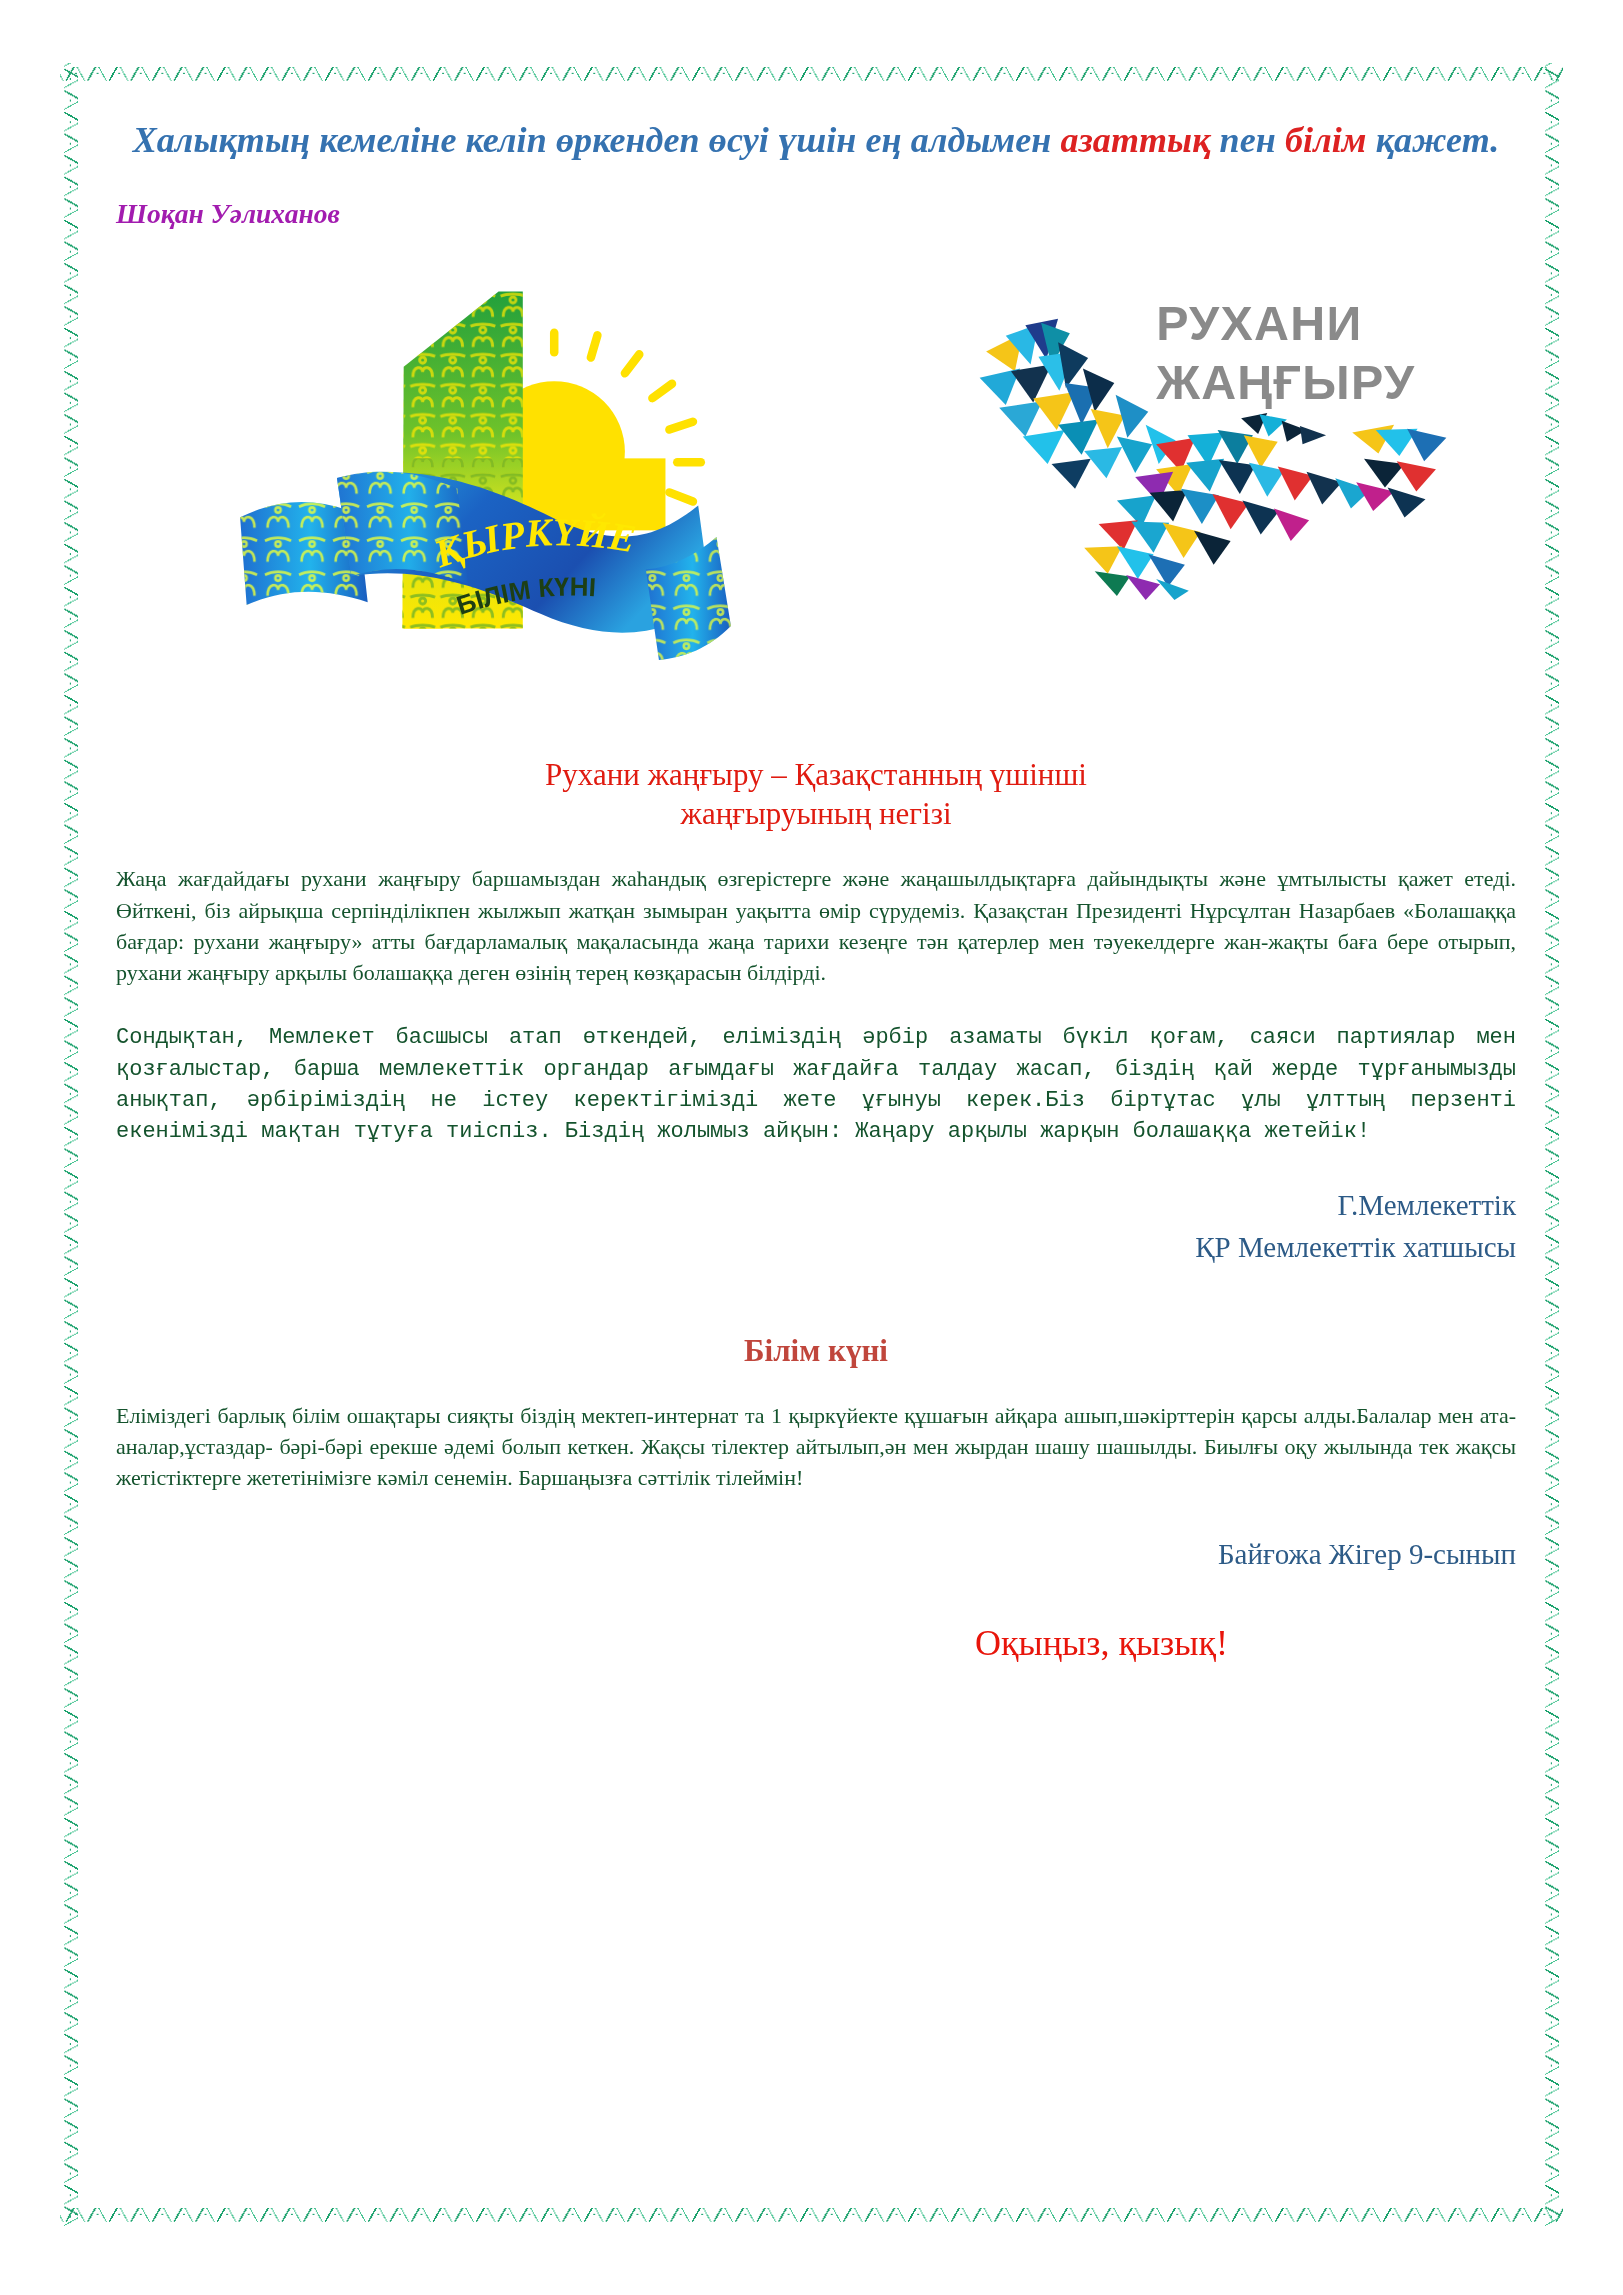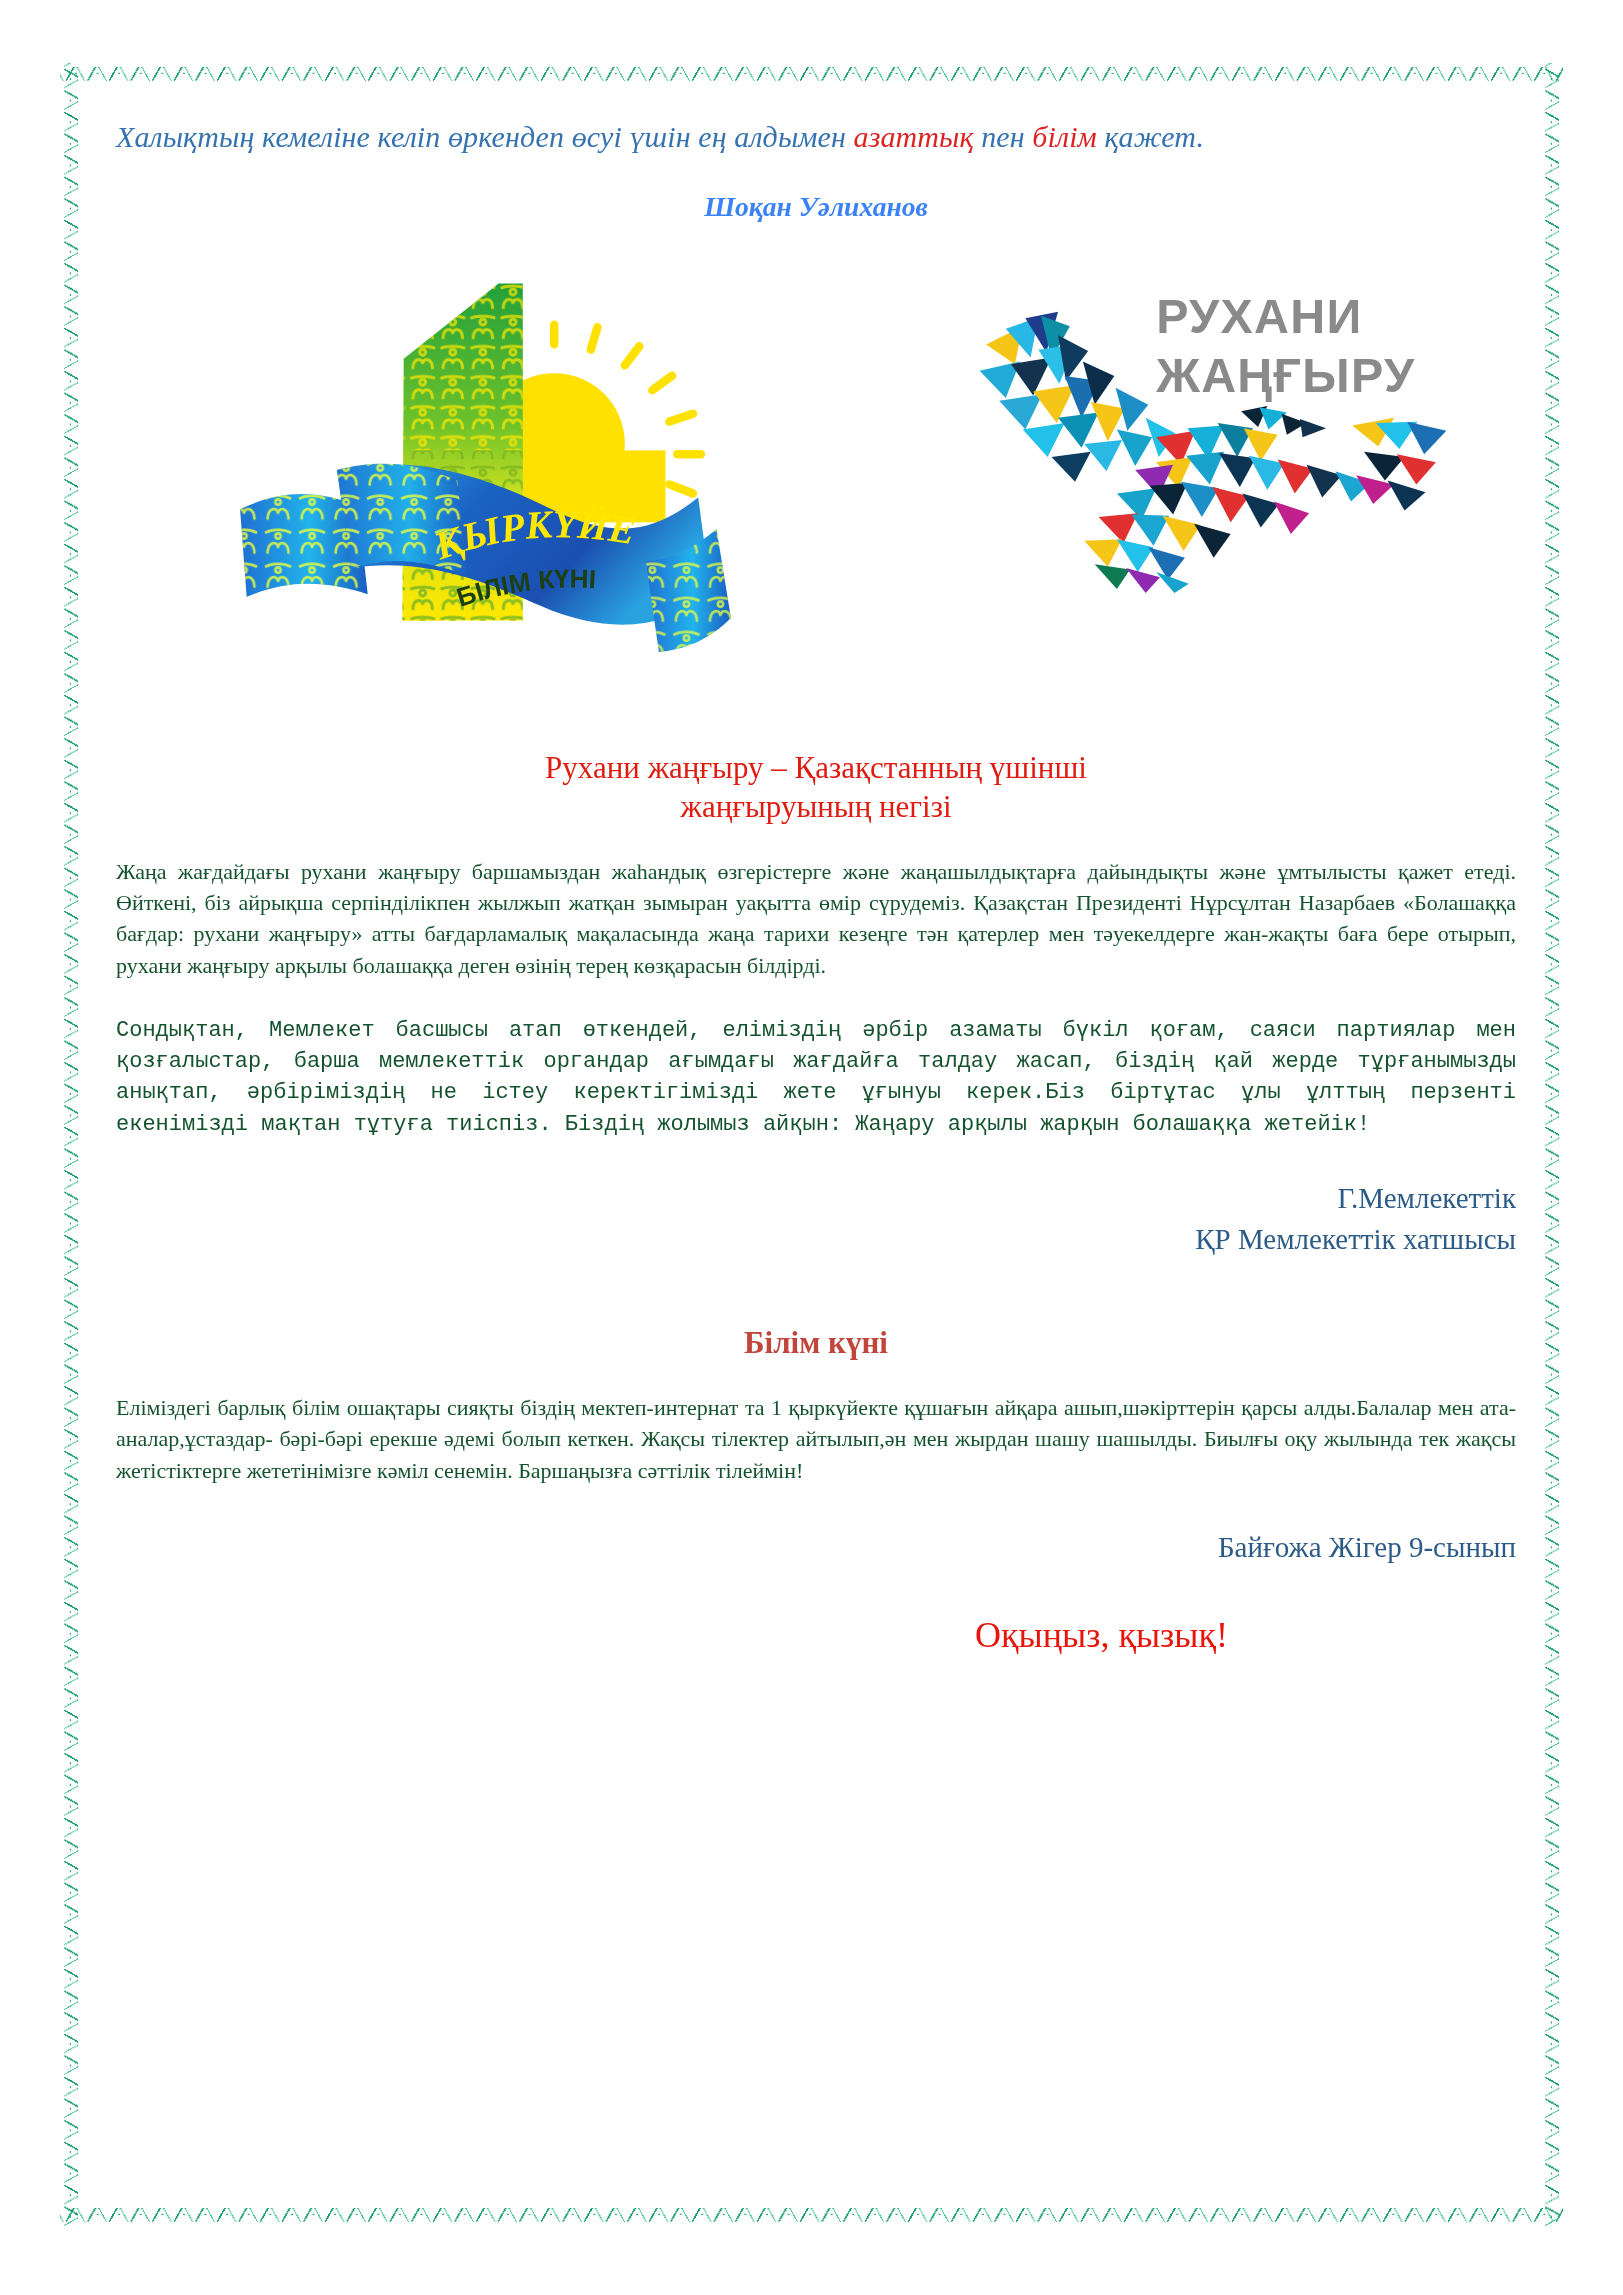--- a/index.html
+++ b/index.html
@@ -68,35 +68,35 @@
   
   .content {
     position: absolute;
     left: 116px;
     top: 118px;
     width: 1400px;
   }
 
   
   .epigraph {
-    text-align: left;
+    text-align: center;
     font-style: italic;
-    font-weight: normal;
-    font-size: 30px;
+    font-weight: bold;
+    font-size: 36px;
     line-height: 1.26;
     color: #3572b0;
     letter-spacing: 0.1px;
   }
   .epigraph .accent { color: #dd2222; }
   .epigraph-author {
-    text-align: center;
+    text-align: left;
     font-style: italic;
     font-weight: bold;
     font-size: 27.5px;
-    color: #3b82f6;
+    color: #a21caf;
     margin-top: 35px;
   }
 
   
   .logo-band {
     position: relative;
     height: 445px;
     margin-top: 22px;
   }
   .logo-left  { position: absolute; left: 111px;  top: 9.2px;  width: 517px; height: 432px; }

